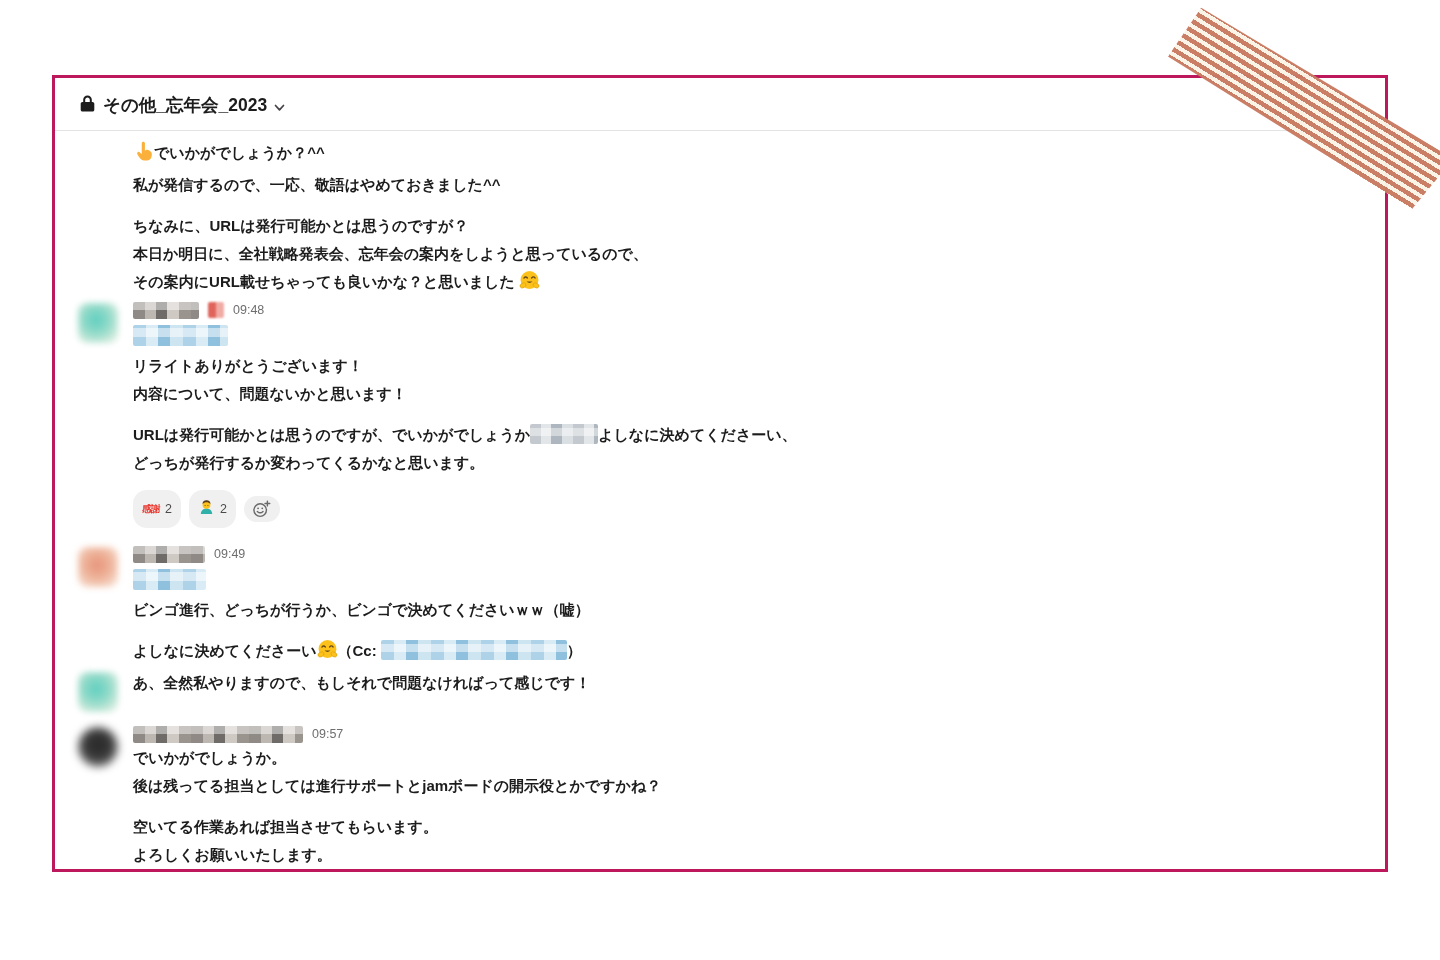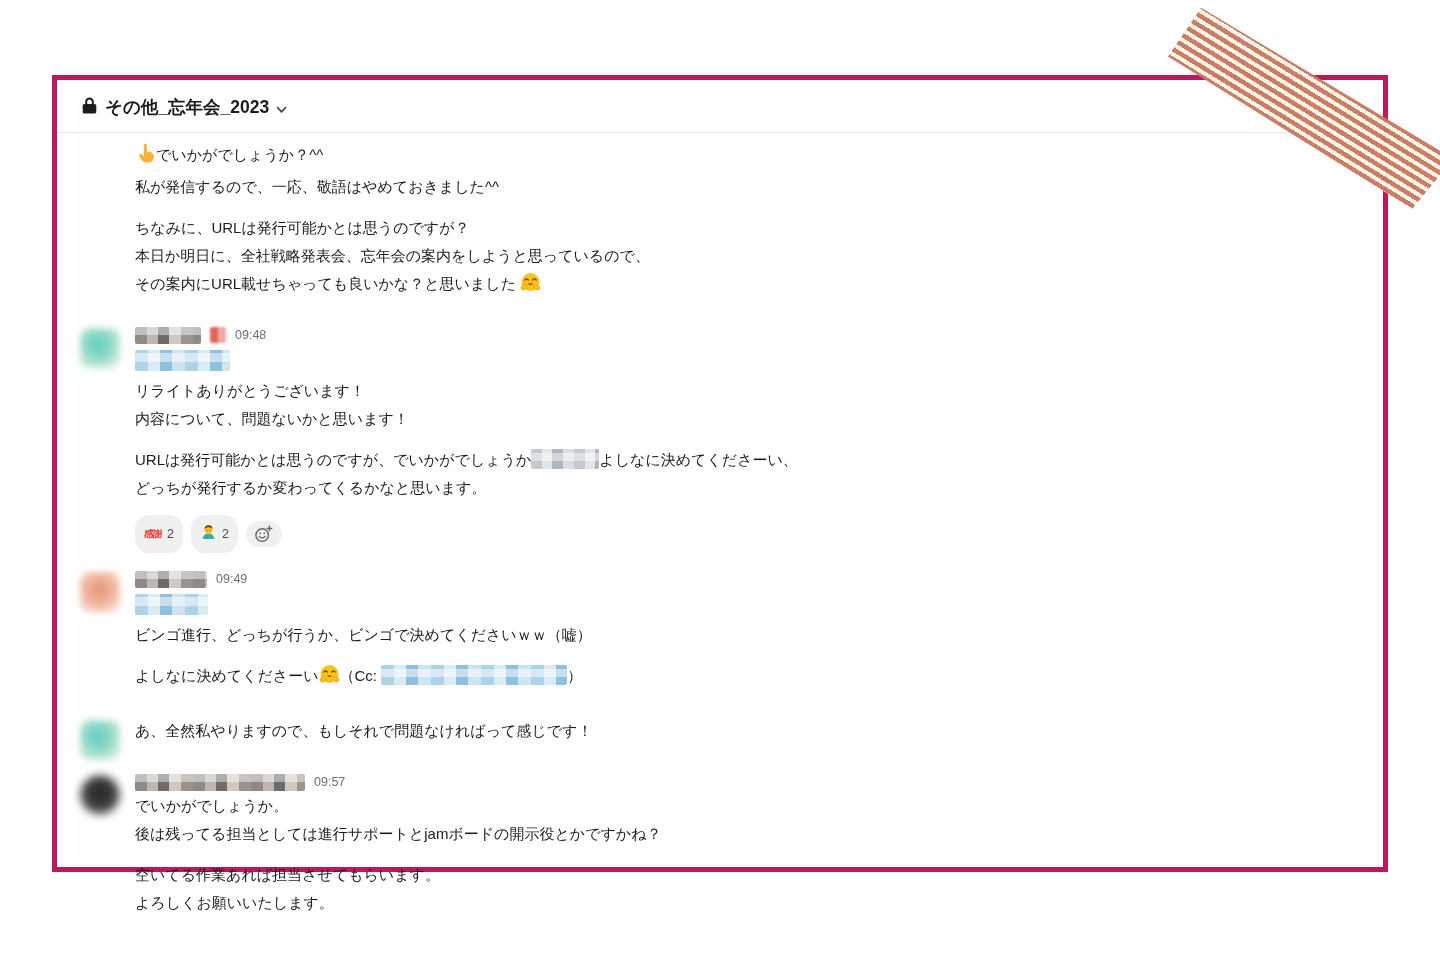--- a/index.html
+++ b/index.html
@@ -1,20 +1,20 @@
 <!DOCTYPE html>
 <html><head>
 <meta charset="utf-8">
 <style>
   * { margin:0; padding:0; box-sizing:border-box; }
   html,body { width:1440px; height:960px; background:#ffffff; overflow:hidden;
     font-family:"Liberation Sans","DejaVu Sans",sans-serif; }
 
   .panel { position:absolute; left:52px; top:75px; width:1336px; height:797px;
-    border:5px solid #be185d; background:#fff; }
+    border:3px solid #be185d; background:#fff; }
 
   
   .tape { position:absolute; left:1161px; top:77px; width:300px; height:66px;
     transform:rotate(31.5deg); z-index:30; opacity:.97;
     background:repeating-linear-gradient(180deg,
       #c97a61 0px, #c97a61 4.5px,
       #faf3e6 4.5px, #faf3e6 8.5px);
     clip-path:polygon(1% 5%, 99% 0%, 96% 98%, 0% 94%); }
 
   .header { display:flex; align-items:center; padding:15px 25px 13px 25px; }
@@ -48,34 +48,34 @@
       repeating-linear-gradient(0deg, rgba(255,255,255,0) 0 9px, rgba(255,255,255,.5) 9px 18px),
       repeating-linear-gradient(90deg,#aed2e8 0 13px,#d9ecf6 13px 25px,#8fc0de 25px 37px,#cde4f1 37px 50px); }
   .inline-blur { display:inline-block; vertical-align:-4px; height:20px; border-radius:2px; filter:blur(.7px);
     background-image:
       repeating-linear-gradient(0deg, rgba(255,255,255,0) 0 8px, rgba(255,255,255,.45) 8px 16px),
       repeating-linear-gradient(90deg,#c3c9ce 0 11px,#e2e6e9 11px 21px,#aeb7bf 21px 32px,#dadfe3 32px 43px); }
   .inline-blur.blue { background-image:
       repeating-linear-gradient(0deg, rgba(255,255,255,0) 0 8px, rgba(255,255,255,.5) 8px 16px),
       repeating-linear-gradient(90deg,#aed2e8 0 13px,#d9ecf6 13px 25px,#8fc0de 25px 37px,#cde4f1 37px 50px); }
 
-  .para { margin-bottom:13px; }
+  .para { margin-bottom:13px;font-weight:bold; }
   .para:last-child { margin-bottom:0; }
   .line { font-size:15px; line-height:28px; color:#1d1c1d; }
 
   .reactions { display:flex; align-items:center; gap:8px; margin-top:5px; }
   .pill { display:inline-flex; align-items:center; gap:5px; height:38px; padding:0 9px;
     background:#f0f0f0; border-radius:14px; font-size:12.5px; color:#4a4a4a; cursor:pointer; }
   .kansha { color:#e8362d; font-size:9.5px; font-weight:bold; letter-spacing:-.5px; }
   .addpill { display:inline-flex; align-items:center; justify-content:center; height:26px; width:36px;
     background:#f0f0f0; border-radius:14px; cursor:pointer; }
 
   .emoji { display:inline-block; vertical-align:-4px; }
   .mt8  { margin-top:8px; }
-  .mt14 { margin-top:23px; }
+  .mt14 { margin-top:0; }
   .mt16 { margin-top:16px;justify-content:flex-end; }
   .mt12 { margin-top:12px; }
 </style>
 </head>
 <body>
 
 <div class="tape"></div>
 
 <div class="panel">
 

